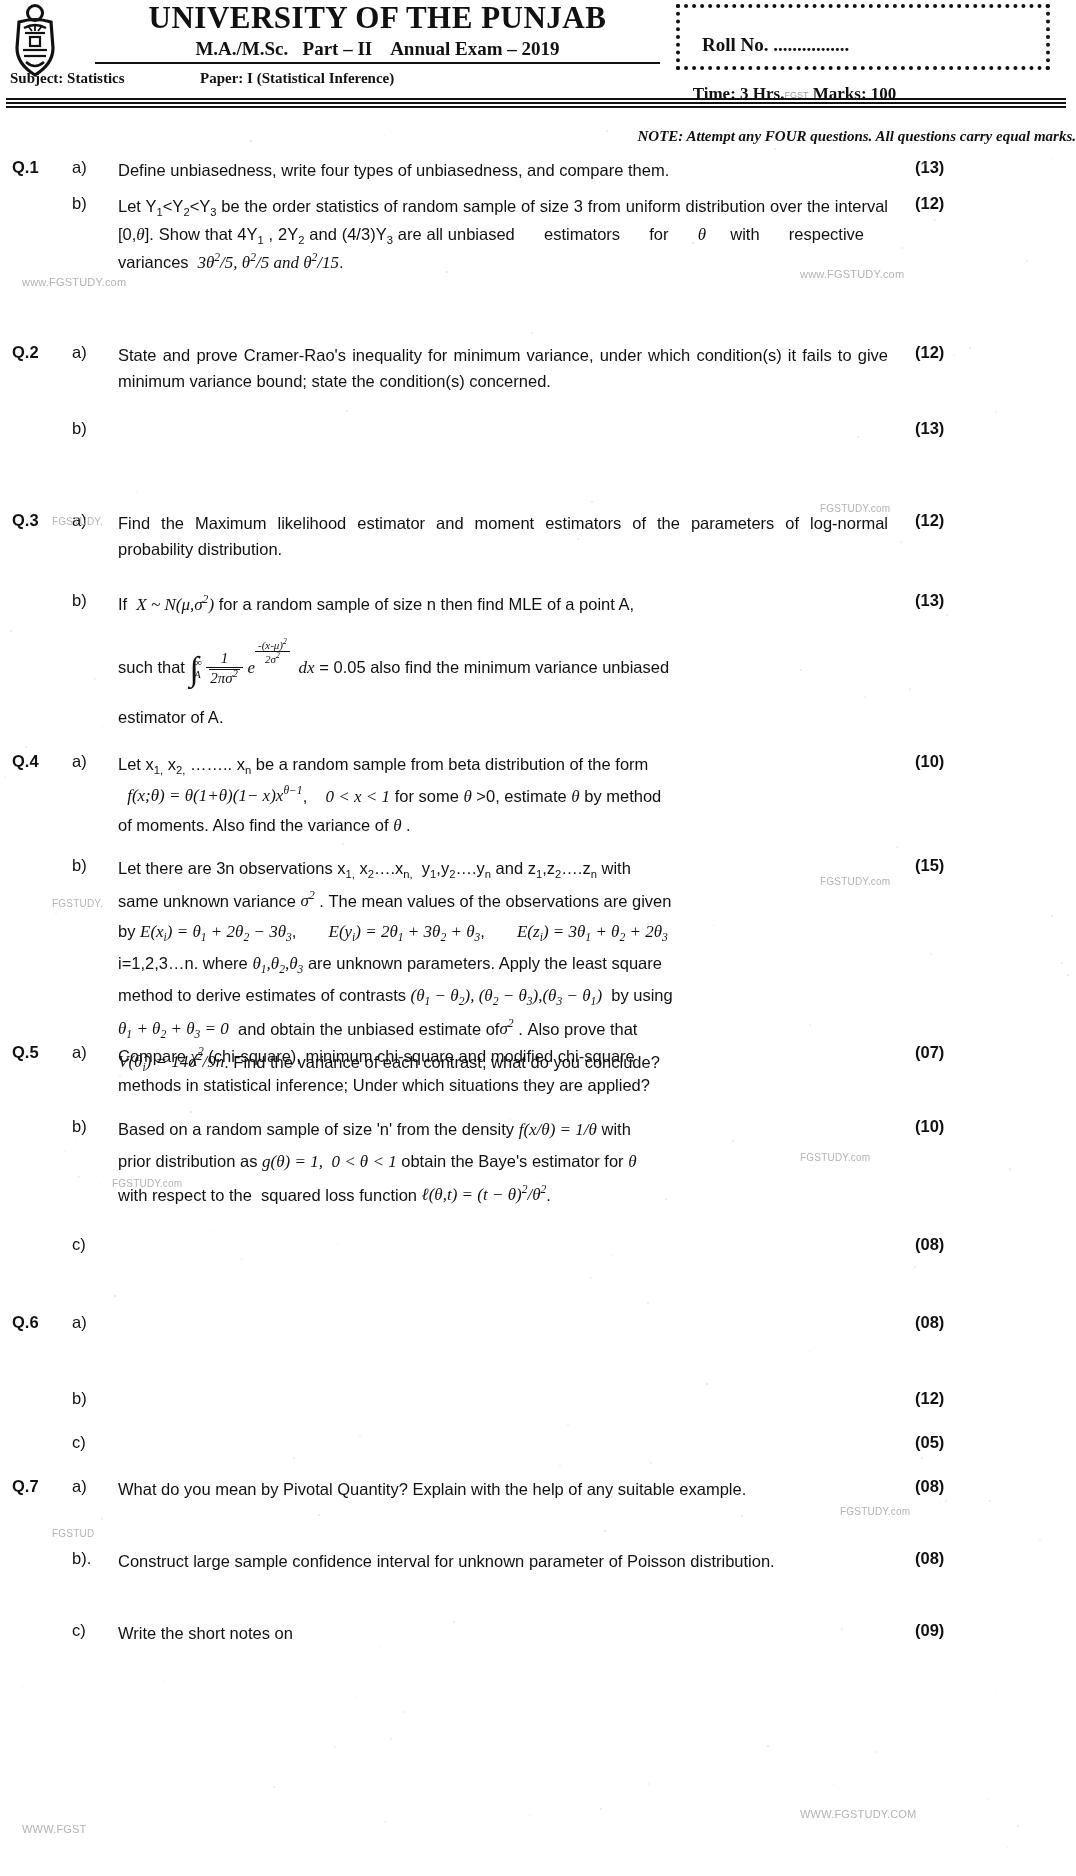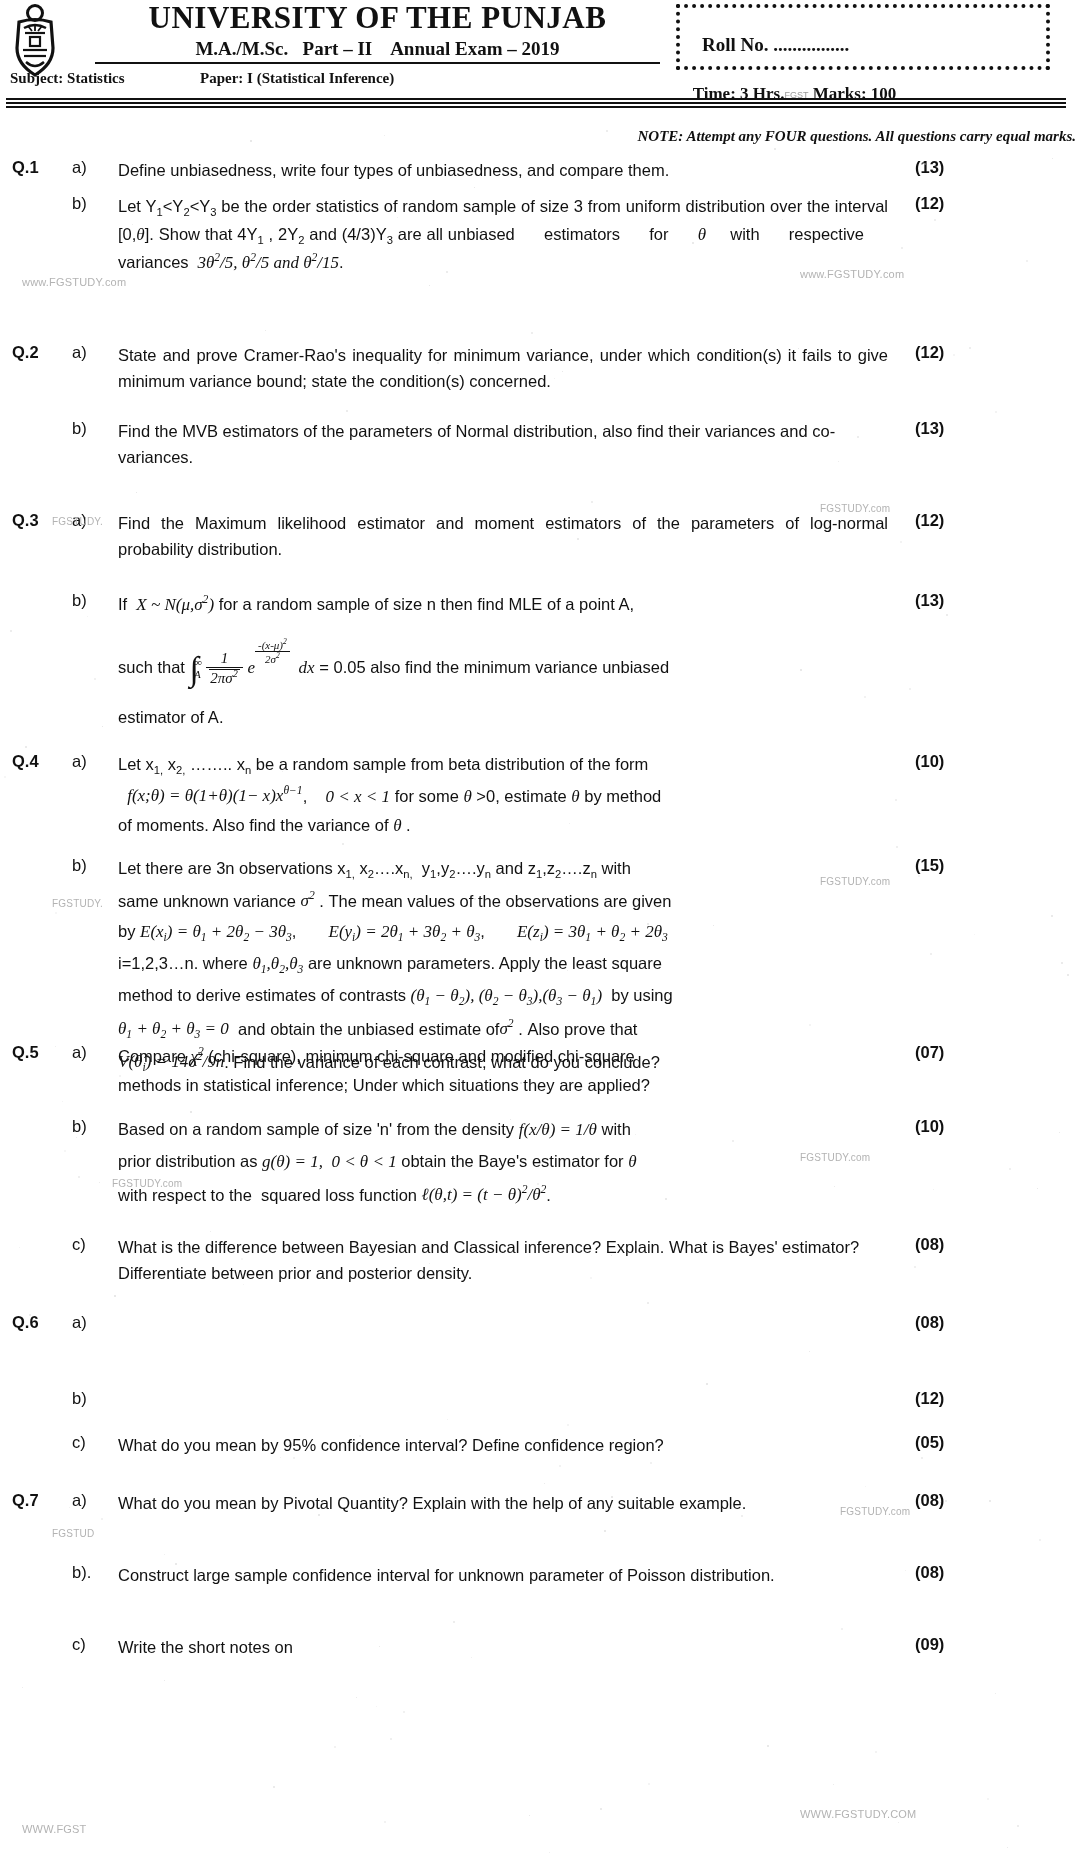--- a/index.html
+++ b/index.html
@@ -295,21 +295,20 @@
 
   <div class="qrow" style="height:24px;margin-top:34px;">
     <div class="qnum">Q.2</div>
     <div class="plabel">a)</div>
     <div class="ptext">State and prove Cramer-Rao's inequality for minimum variance, under which condition(s) it fails to give minimum variance bound; state the condition(s) concerned.</div>
     <div class="marks">(12)</div>
   </div>
 
   <div class="qrow" style="height:60px;margin-top:52px;">
     <div class="plabel">b)</div>
-    <div class="ptext nojust">Find the MVB estimators of the parameters of Normal distribution, also find their variances and co-variances.</div>
     <div class="marks">(13)</div>
   </div>
 
   <div class="qrow" style="height:58px;margin-top:32px;">
     <div class="qnum">Q.3</div>
     <div class="plabel">a)</div>
     <div class="ptext">Find the Maximum likelihood estimator and moment estimators of the parameters of log-normal probability distribution.</div>
     <div class="marks">(12)</div>
   </div>
 
@@ -386,42 +385,40 @@
       Based on a random sample of size 'n' from the density <span class="m">f(x/θ) = 1/θ</span> with
       <div style="height:6px;"></div>
       prior distribution as <span class="m">g(θ) = 1,&nbsp; 0 &lt; θ &lt; 1</span> obtain the Baye's estimator for <span class="m">θ</span>
       <div style="height:6px;"></div>
       with respect to the&nbsp; squared loss function <span class="m">ℓ(θ,t) = (t − θ)<sup>2</sup>/θ<sup>2</sup></span>.
     </div>
   </div>
 
   <div class="qrow" style="height:58px;margin-top:18px;">
     <div class="plabel">c)</div>
-    <div class="ptext nojust">What is the difference between Bayesian and Classical inference? Explain. What is Bayes' estimator? Differentiate between prior and posterior density.</div>
     <div class="marks">(08)</div>
   </div>
 
   <div class="qrow" style="height:58px;margin-top:20px;">
     <div class="qnum">Q.6</div>
     <div class="plabel">a)</div>
     <div class="marks">(08)</div>
   </div>
 
   <div class="qrow" style="height:36px;margin-top:18px;">
     <div class="plabel">b)</div>
     <div class="marks">(12)</div>
   </div>
 
   <div class="qrow" style="height:36px;margin-top:8px;">
     <div class="plabel">c)</div>
-    <div class="ptext nojust">What do you mean by 95% confidence interval? Define confidence region?</div>
     <div class="marks">(05)</div>
   </div>
 
-  <div class="qrow" style="height:58px;margin-top:22px;">
+  <div class="qrow" style="height:58px;margin-top:8px;">
     <div class="qnum">Q.7</div>
     <div class="plabel">a)</div>
     <div class="ptext nojust">What do you mean by Pivotal Quantity? Explain with the help of any suitable example.</div>
     <div class="marks">(08)</div>
   </div>
 
   <div class="qrow" style="height:58px;margin-top:14px;">
     <div class="plabel">b).</div>
     <div class="ptext">Construct large sample confidence interval for unknown parameter of Poisson distribution.</div>
     <div class="marks">(08)</div>

